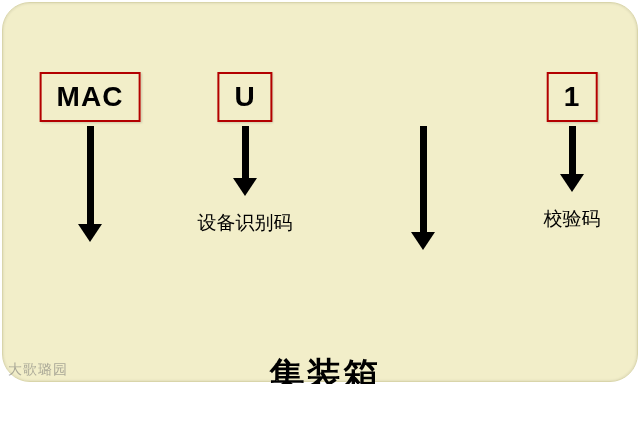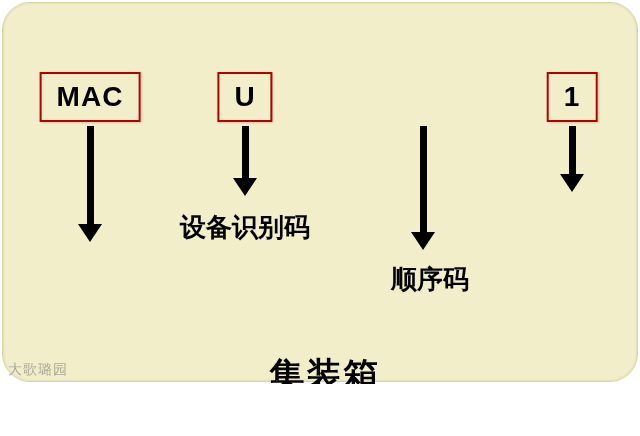--- a/index.html
+++ b/index.html
@@ -51,22 +51,22 @@
   .arrow .head {
     width: 0;
     height: 0;
     border-left: 12px solid transparent;
     border-right: 12px solid transparent;
     border-top: 18px solid var(--arrow, #000000);
   }
   .field-label {
     position: absolute;
     transform: translateX(-50%);
-    font-size: 26px;
-    font-weight: 700;
+    font-size: 19px;
+    font-weight: 400;
     color: var(--text, #000000);
     white-space: nowrap;
   }
   .diagram-title {
     position: absolute;
     left: 325px;
     top: 352px;
     transform: translateX(-50%);
     font-size: 35px;
     font-weight: bold;
@@ -103,26 +103,26 @@
   <div class="arrow" style="left:245px; top:126px; --shaft:52px">
     <div class="shaft"></div>
     <div class="head"></div>
   </div>
   <div class="field-label" style="left:245px; top:210px">设备识别码</div>
 
   <div class="arrow" style="left:423px; top:126px; --shaft:106px">
     <div class="shaft"></div>
     <div class="head"></div>
   </div>
-  <div class="field-label" style="left:430px; top:262px">顺序码</div>
 
   <div class="code-box" style="left:572px; top:72px">
     <span>1</span>
   </div>
   <div class="arrow" style="left:572px; top:126px; --shaft:48px">
     <div class="shaft"></div>
     <div class="head"></div>
   </div>
+  <div class="field-label" style="left:572px; top:206px">校验码</div>
 
   <div class="diagram-title">集装箱</div>
 
   <div class="watermark">大歌璐园</div>
 </div>
 
 </body></html>

